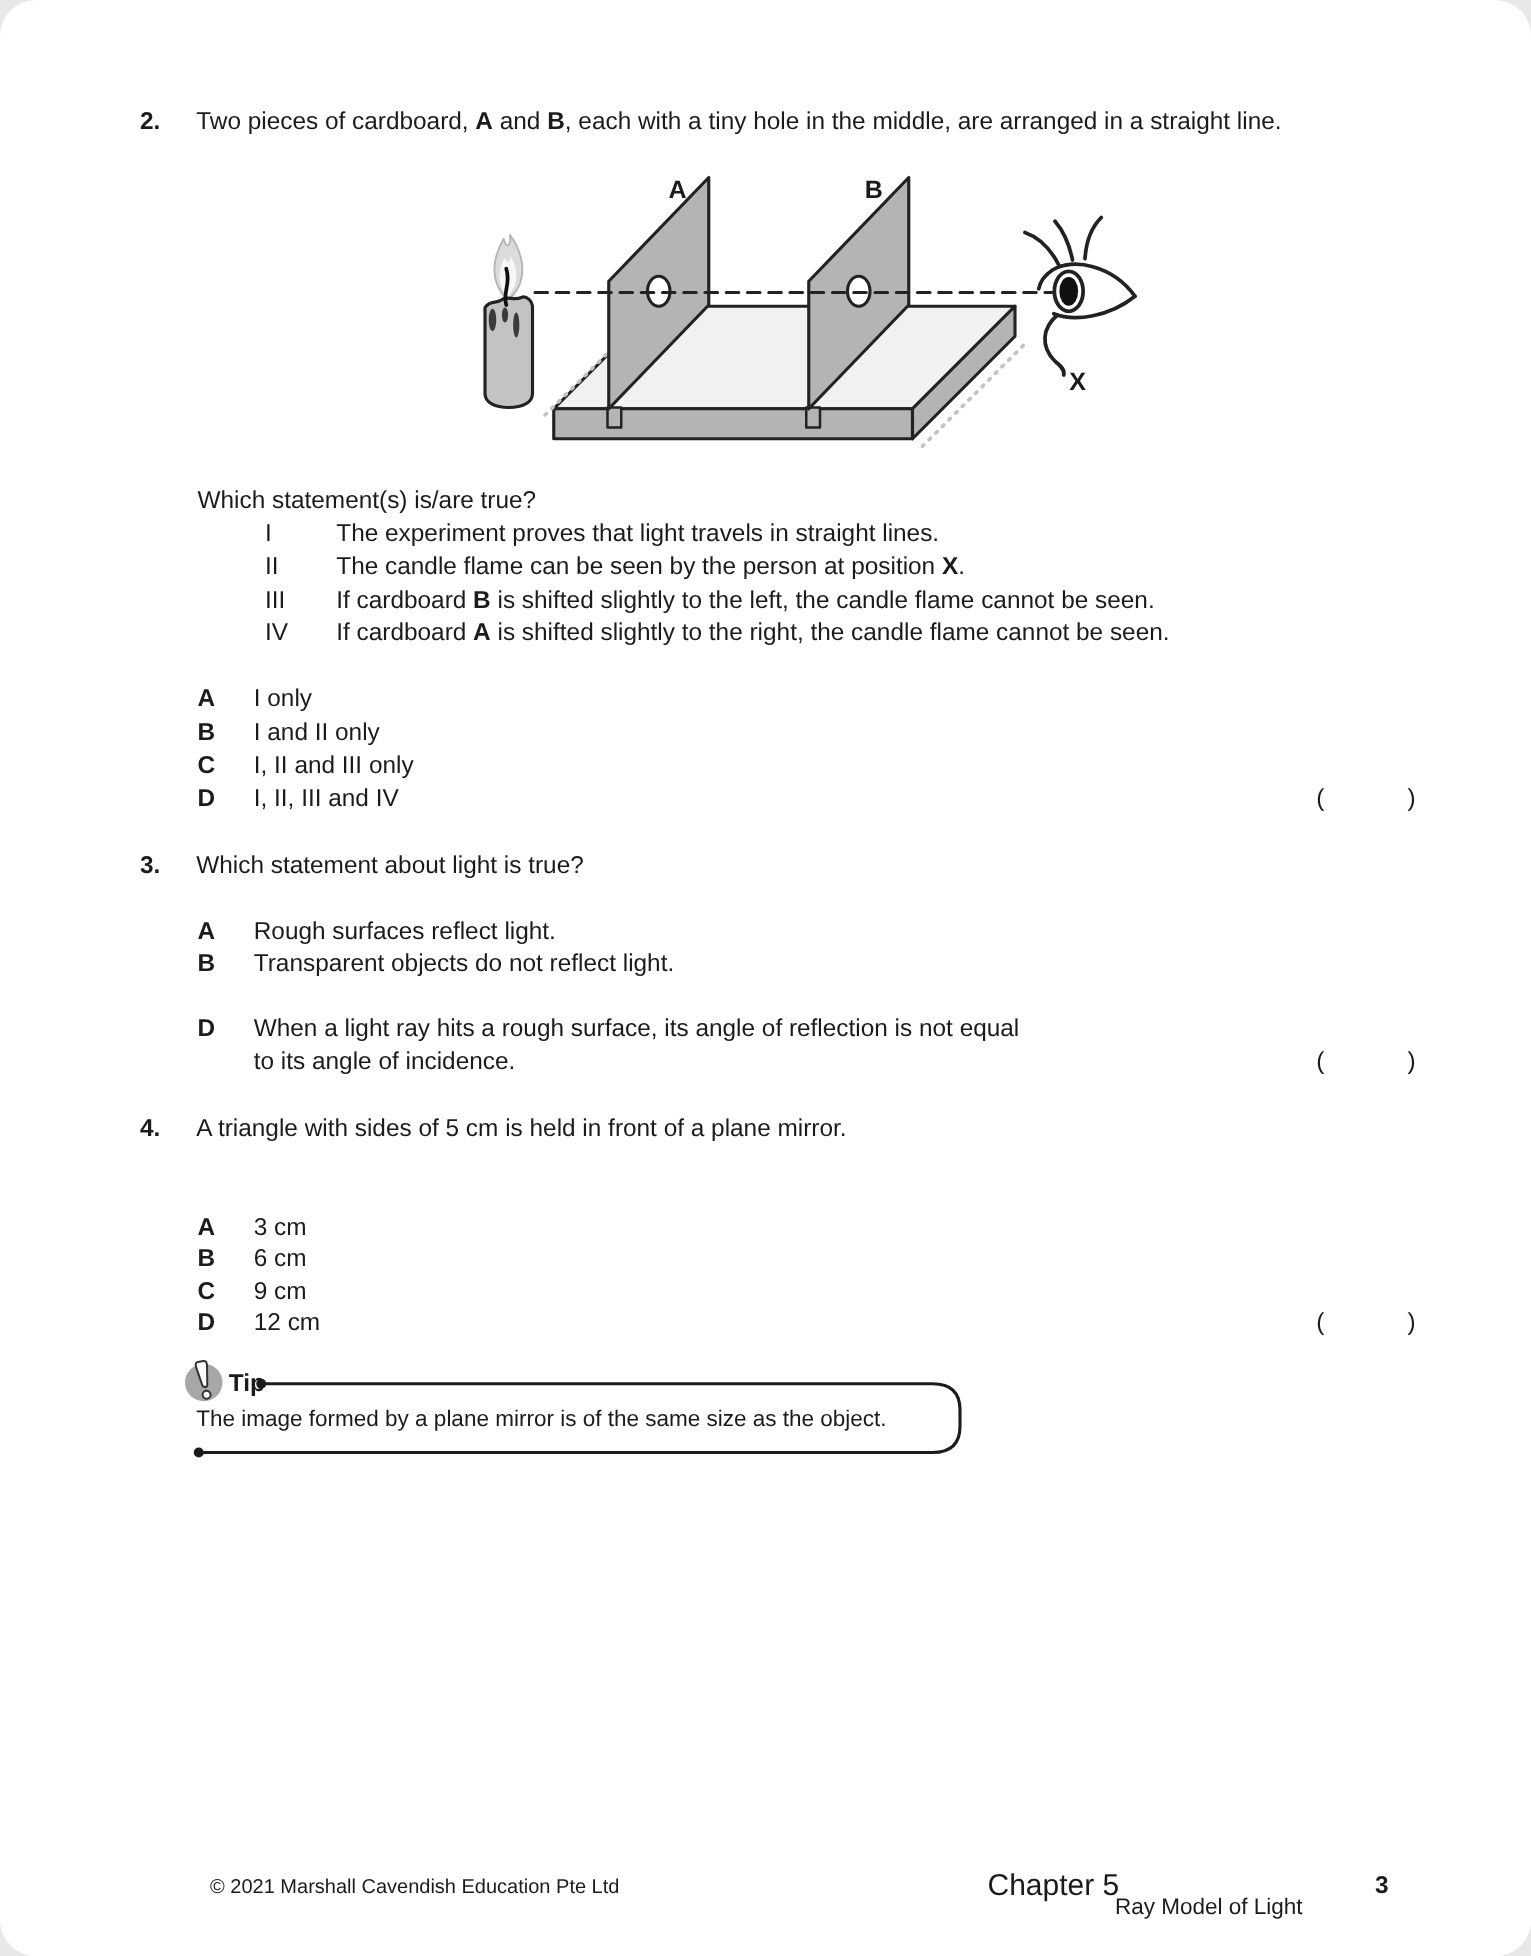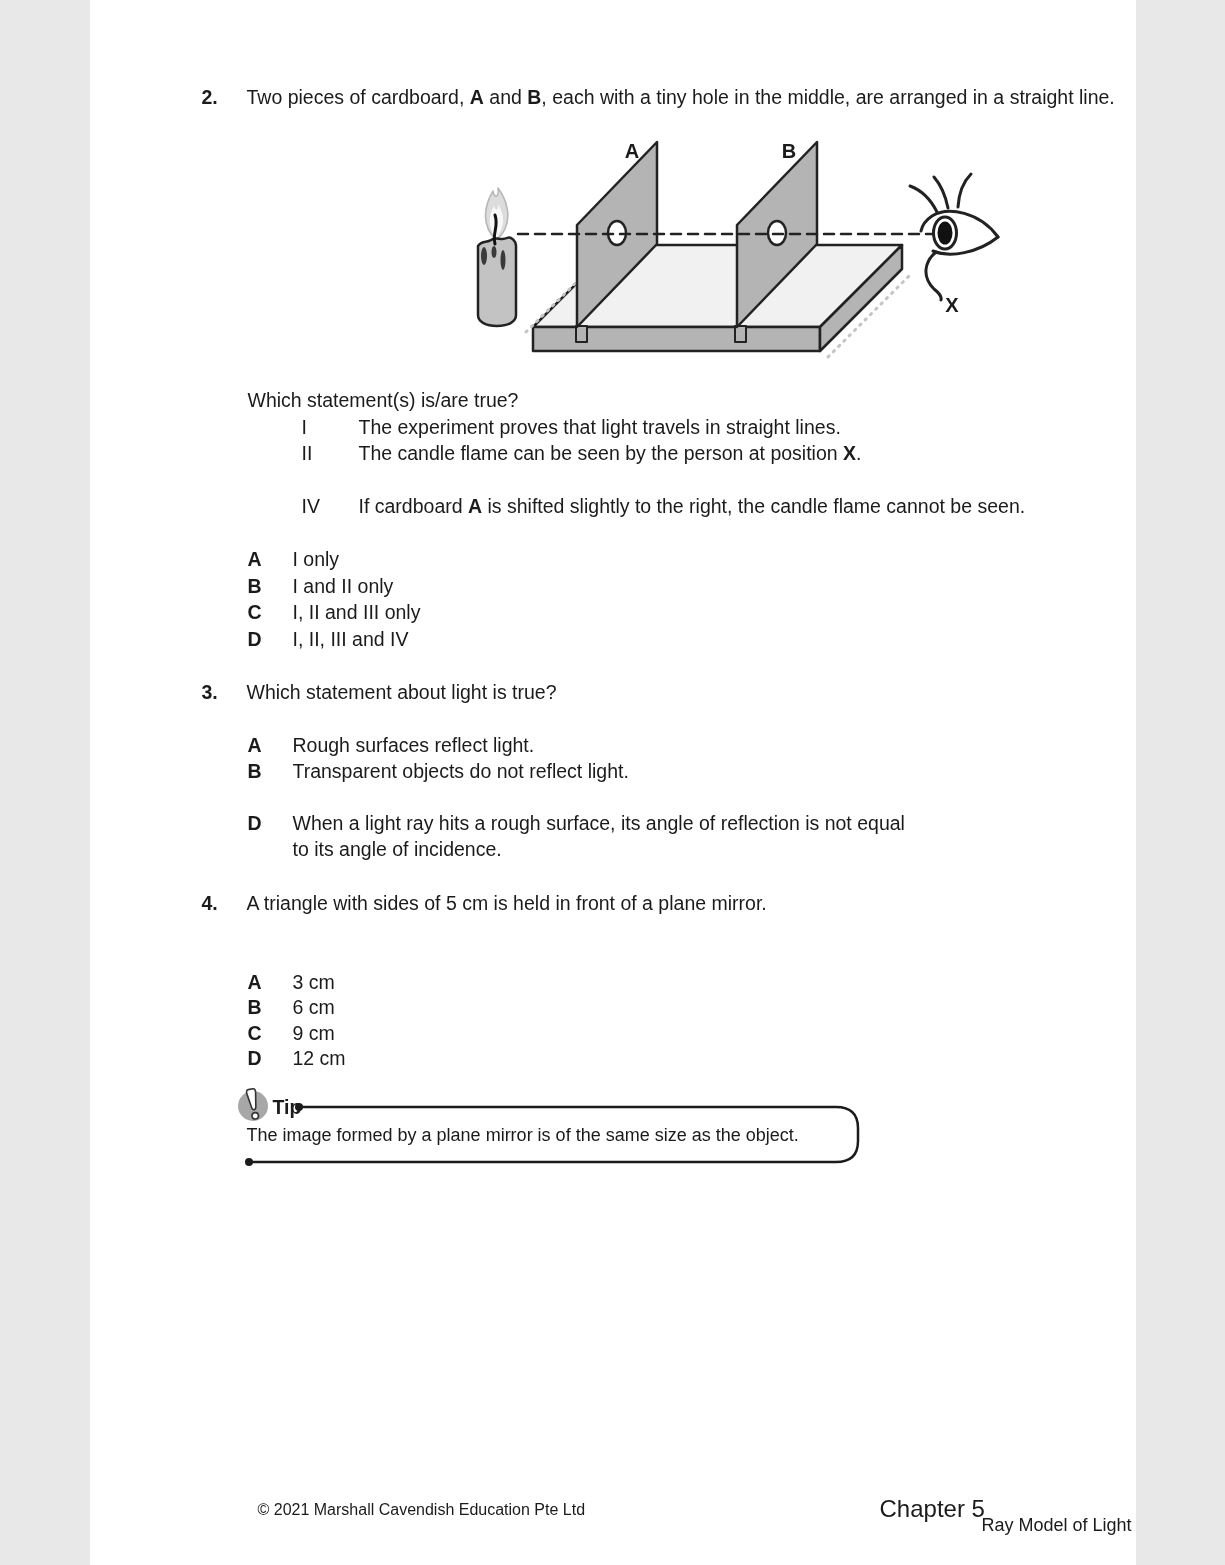--- a/index.html
+++ b/index.html
@@ -1,23 +1,24 @@
 <!DOCTYPE html>
 <html><head>
 <meta charset="utf-8">
 <style>
   html,body{margin:0;padding:0;background:#e8e8e8;}
   .page{
     position:relative;
-    width:1046px;height:1565px;
+    width:1225px;height:1565px;
     background:#ffffff;
     font-family:"Liberation Sans",sans-serif;
     color:#1b1b1b;
     overflow:hidden;
     margin:0 auto;
+    border-radius:29px;
   }
   .t{
     position:absolute;
     font-size:19.5px;
     line-height:26px;
     white-space:nowrap;
     color:#1b1b1b;
   }
   .b{font-weight:bold;}
   .num{display:inline-block;width:45px;font-weight:bold;}
@@ -90,20 +91,23 @@
   </svg>
 
   <div class="t" style="left:158px;top:387px">Which statement(s) is/are true?</div>
 
   <div class="t stmt" style="top:414px">
     <span class="stmt-num">I</span><span><span>The experiment proves that light travels in straight lines.</span><span class="b"></span><span></span></span>
   </div>
   <div class="t stmt" style="top:440px">
     <span class="stmt-num">II</span><span><span>The candle flame can be seen by the person at position </span><span class="b">X</span><span>.</span></span>
   </div>
+  <div class="t stmt" style="top:467px">
+    <span class="stmt-num">III</span><span><span>If cardboard </span><span class="b">B</span><span> is shifted slightly to the left, the candle flame cannot be seen.</span></span>
+  </div>
   <div class="t stmt" style="top:493px">
     <span class="stmt-num">IV</span><span><span>If cardboard </span><span class="b">A</span><span> is shifted slightly to the right, the candle flame cannot be seen.</span></span>
   </div>
 
   <div class="t opt" style="top:546px">
     <span class="letter">A</span><span>I only</span>
   </div>
   <div class="t opt" style="top:573px">
     <span class="letter">B</span><span>I and II only</span>
   </div>

